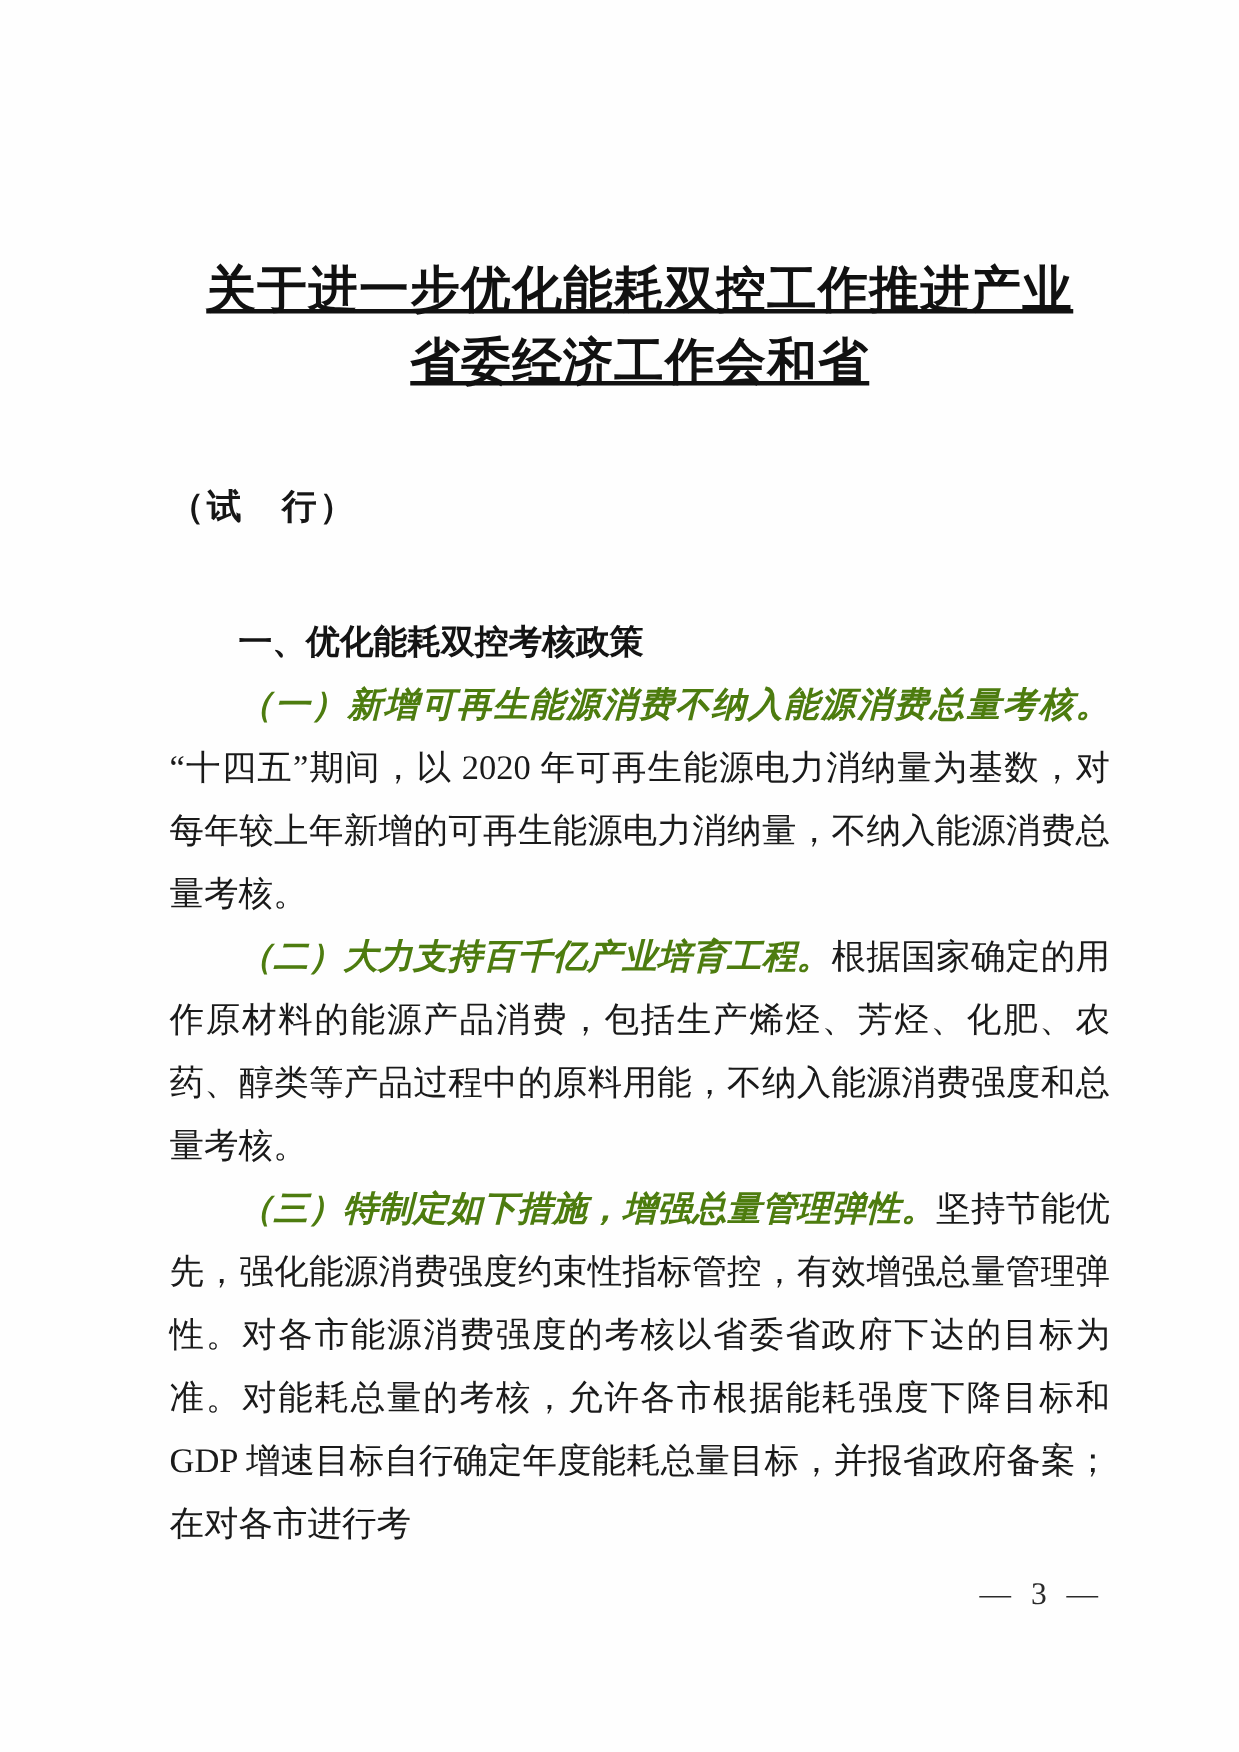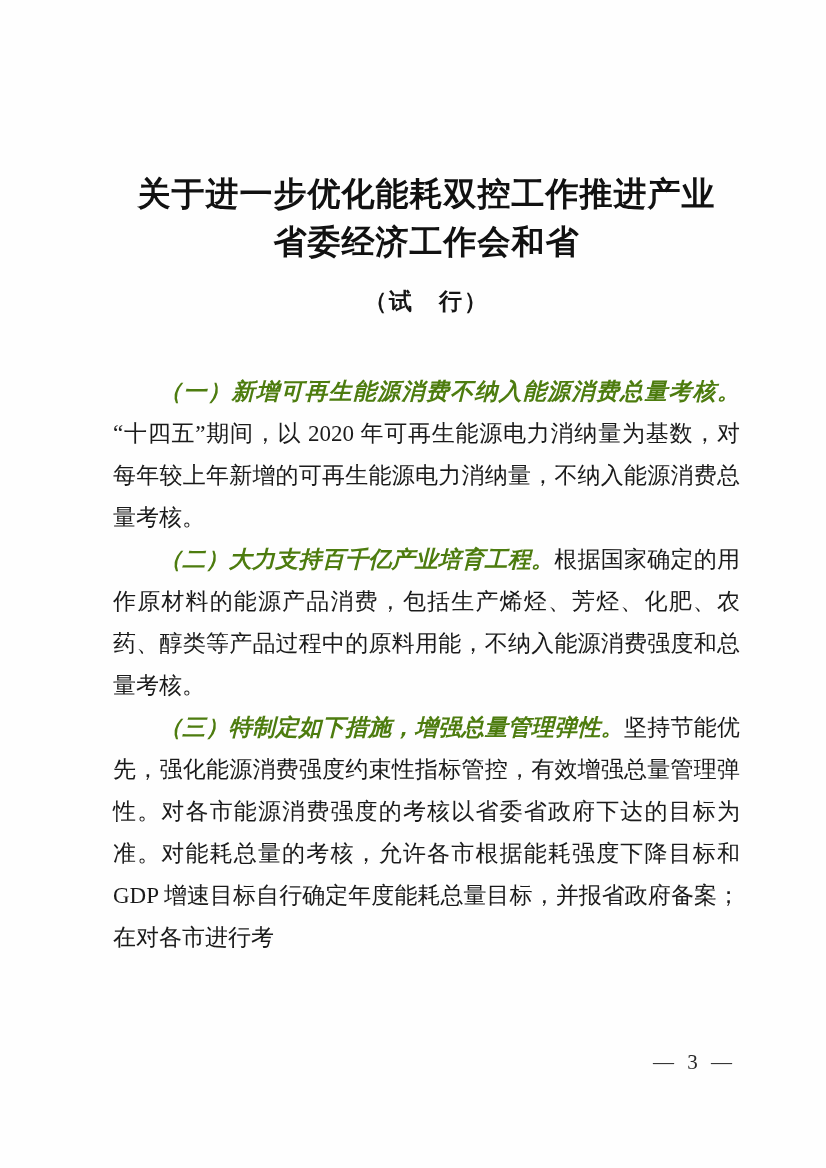--- a/index.html
+++ b/index.html
@@ -24,24 +24,24 @@
     width: 627px;
   }
   .doc-title {
     margin-top: 170px;
     text-align: center;
     font-size: 33px;
     font-weight: bold;
     line-height: 48px;
     letter-spacing: 1px;
     color: #111;
+    text-decoration: underline;
   }
   .doc-subtitle {
-    margin-top: 20px;
-    text-align: center;
+    margin-top: 56px;
     font-size: 23px;
     font-weight: bold;
     letter-spacing: 2px;
     color: #161616;
   }
   .body-text {
     margin-top: 54px;
     font-size: 23px;
     line-height: 42px;
     text-align: justify;
@@ -79,20 +79,21 @@
 
     <div class="doc-title">
       <div>关于进一步优化能耗双控工作推进产业</div>
       <div>省委经济工作会和省</div>
     </div>
 
     <div class="doc-subtitle">（试　行）</div>
 
     <div class="body-text">
 
+      <p><span class="section-heading">一、优化能耗双控考核政策</span></p>
 
       <p><span class="item-lead">（一）新增可再生能源消费不纳入能源消费总量考核。</span><span>“十四五”期间，以 2020 年可再生能源电力消纳量为基数，对每年较上年新增的可再生能源电力消纳量，不纳入能源消费总量考核。</span></p>
 
       <p><span class="item-lead">（二）大力支持百千亿产业培育工程。</span><span>根据国家确定的用作原材料的能源产品消费，包括生产烯烃、芳烃、化肥、农药、醇类等产品过程中的原料用能，不纳入能源消费强度和总量考核。</span></p>
 
       <p><span class="item-lead">（三）特制定如下措施，增强总量管理弹性。</span><span>坚持节能优先，强化能源消费强度约束性指标管控，有效增强总量管理弹性。对各市能源消费强度的考核以省委省政府下达的目标为准。对能耗总量的考核，允许各市根据能耗强度下降目标和 GDP 增速目标自行确定年度能耗总量目标，并报省政府备案；在对各市进行考</span></p>
     </div>
 
   </div>
 

